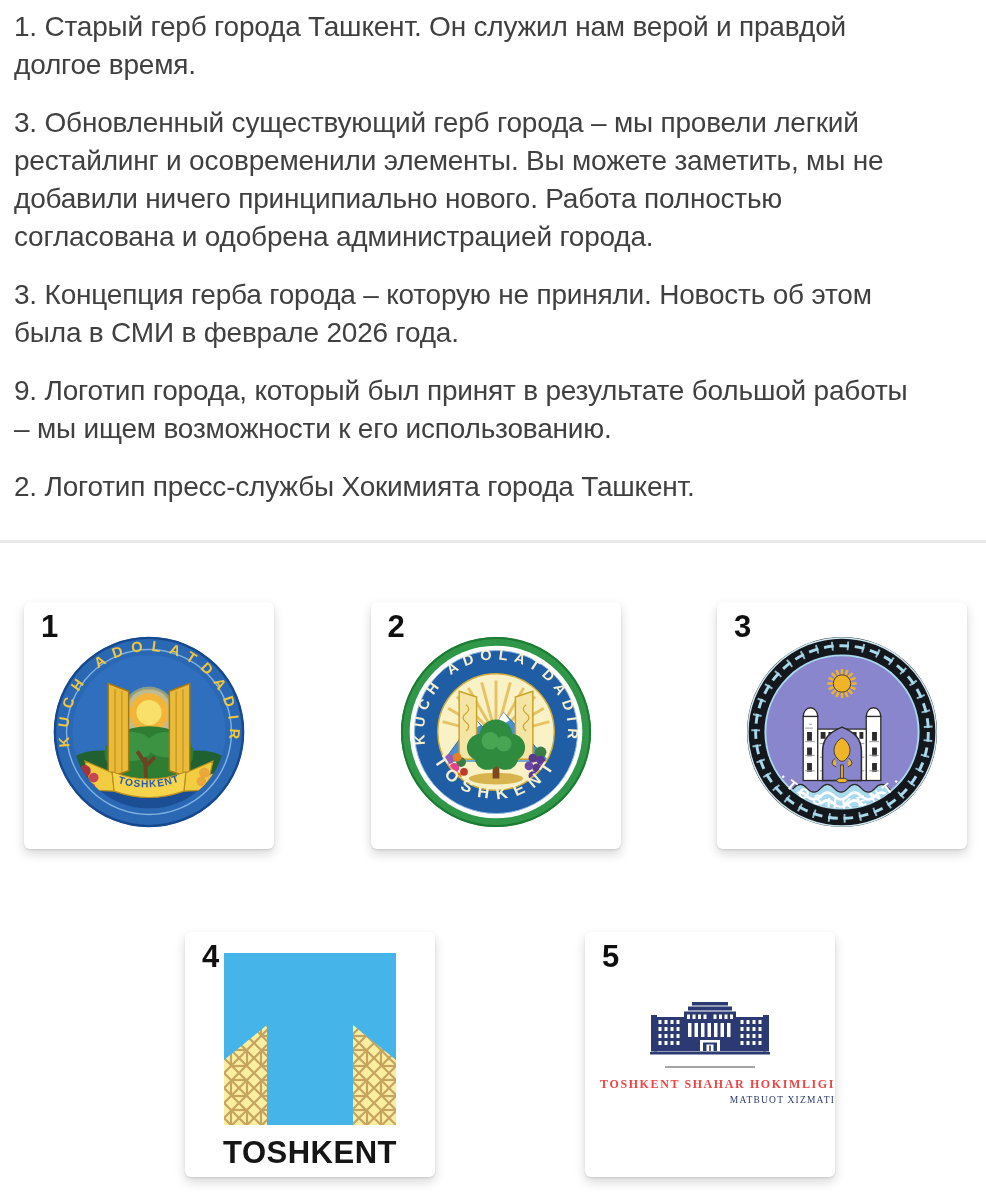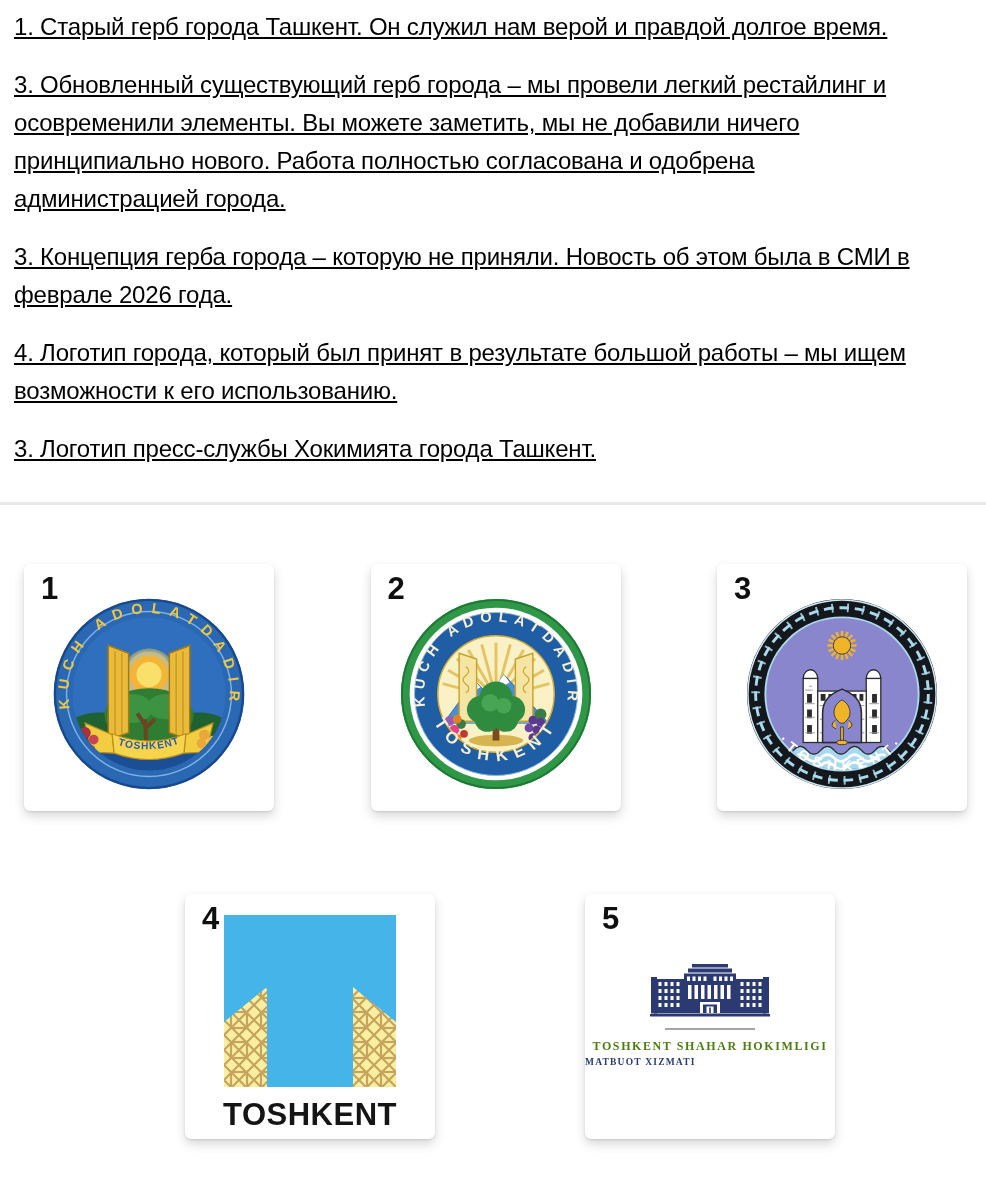--- a/index.html
+++ b/index.html
@@ -1,56 +1,56 @@
 <!DOCTYPE html>
 <html><head>
 <meta charset="utf-8">
 <style>
   html,body{margin:0;padding:0;background:#ffffff;}
   body{width:986px;font-family:"Liberation Sans",sans-serif;-webkit-font-smoothing:antialiased;}
 
   .intro{padding:8px 0 14px 14px;max-width:896px;}
-  .intro p{font-size:24px;line-height:38px;color:#000000;margin:0 0 20px 0;letter-spacing:-0.2px;text-decoration:underline;}
+  .intro p{font-size:28px;line-height:38px;color:#404040;margin:0 0 20px 0;letter-spacing:-0.2px;}
 
   .divider{border:none;height:3px;background:#e9e9e9;margin:0;width:986px;}
 
   .grid{padding-bottom:30px;}
   .row1{display:flex;justify-content:space-between;margin:59px 19px 0 24px;}
   .row2{display:flex;gap:150px;padding-left:185px;margin-top:83px;}
 
   .card{position:relative;width:250px;background:#fff;border-radius:6px;
         box-shadow:0 1px 2px rgba(0,0,0,.10),0 5px 11px rgba(0,0,0,.16);}
   .row1 .card{height:247px;}
   .row2 .card{height:245px;}
   .card .num{position:absolute;top:9px;left:17px;font-size:31px;font-weight:700;
              color:#0f0f10;letter-spacing:-1px;line-height:1;}
   .emblem{display:block;margin:33px auto 0;}
   .logo4{display:block;margin:21px auto 0;}
   .logo4-word{margin-top:12px;text-align:center;font-size:31px;font-weight:800;
               color:#151515;letter-spacing:0.5px;line-height:1;}
   .logo5{display:block;margin:70px auto 0;}
   .logo5-rule{border:none;height:2px;width:90px;background:#a5a5a5;margin:10px auto 8px;}
-  .logo5-line1{text-align:center;font-family:"Liberation Serif",serif;font-weight:700;
-               font-size:12px;letter-spacing:1.6px;color:#4d7c0f;line-height:17px;}
-  .logo5-line2{text-align:left;font-family:"Liberation Serif",serif;font-weight:700;
+  .logo5-line1{text-align:right;font-family:"Liberation Serif",serif;font-weight:700;
+               font-size:12px;letter-spacing:1.6px;color:#ef4444;line-height:17px;}
+  .logo5-line2{text-align:right;font-family:"Liberation Serif",serif;font-weight:400;
                font-size:9.5px;letter-spacing:1.2px;color:#2b3a72;line-height:14px;}
 
   svg text{font-family:"Liberation Sans",sans-serif;font-weight:700;}
 </style>
 </head>
 <body>
 
 <div class="page">
 
   <section class="intro">
     <p>1. Старый герб города Ташкент. Он служил нам верой и правдой долгое время.</p>
     <p>3. Обновленный существующий герб города – мы провели легкий рестайлинг и осовременили элементы. Вы можете заметить, мы не добавили ничего принципиально нового. Работа полностью согласована и одобрена администрацией города.</p>
     <p>3. Концепция герба города – которую не приняли. Новость об этом была в СМИ в феврале 2026 года.</p>
-    <p>4. Логотип города, который был принят в результате большой работы – мы ищем возможности к его использованию.</p>
-    <p>3. Логотип пресс-службы Хокимията города Ташкент.</p>
+    <p>9. Логотип города, который был принят в результате большой работы – мы ищем возможности к его использованию.</p>
+    <p>2. Логотип пресс-службы Хокимията города Ташкент.</p>
   </section>
 
   <hr class="divider">
 
   <section class="grid">
 
     <div class="row1">
 
       <figure class="card" style="margin:0">
         <span class="num">1</span>

